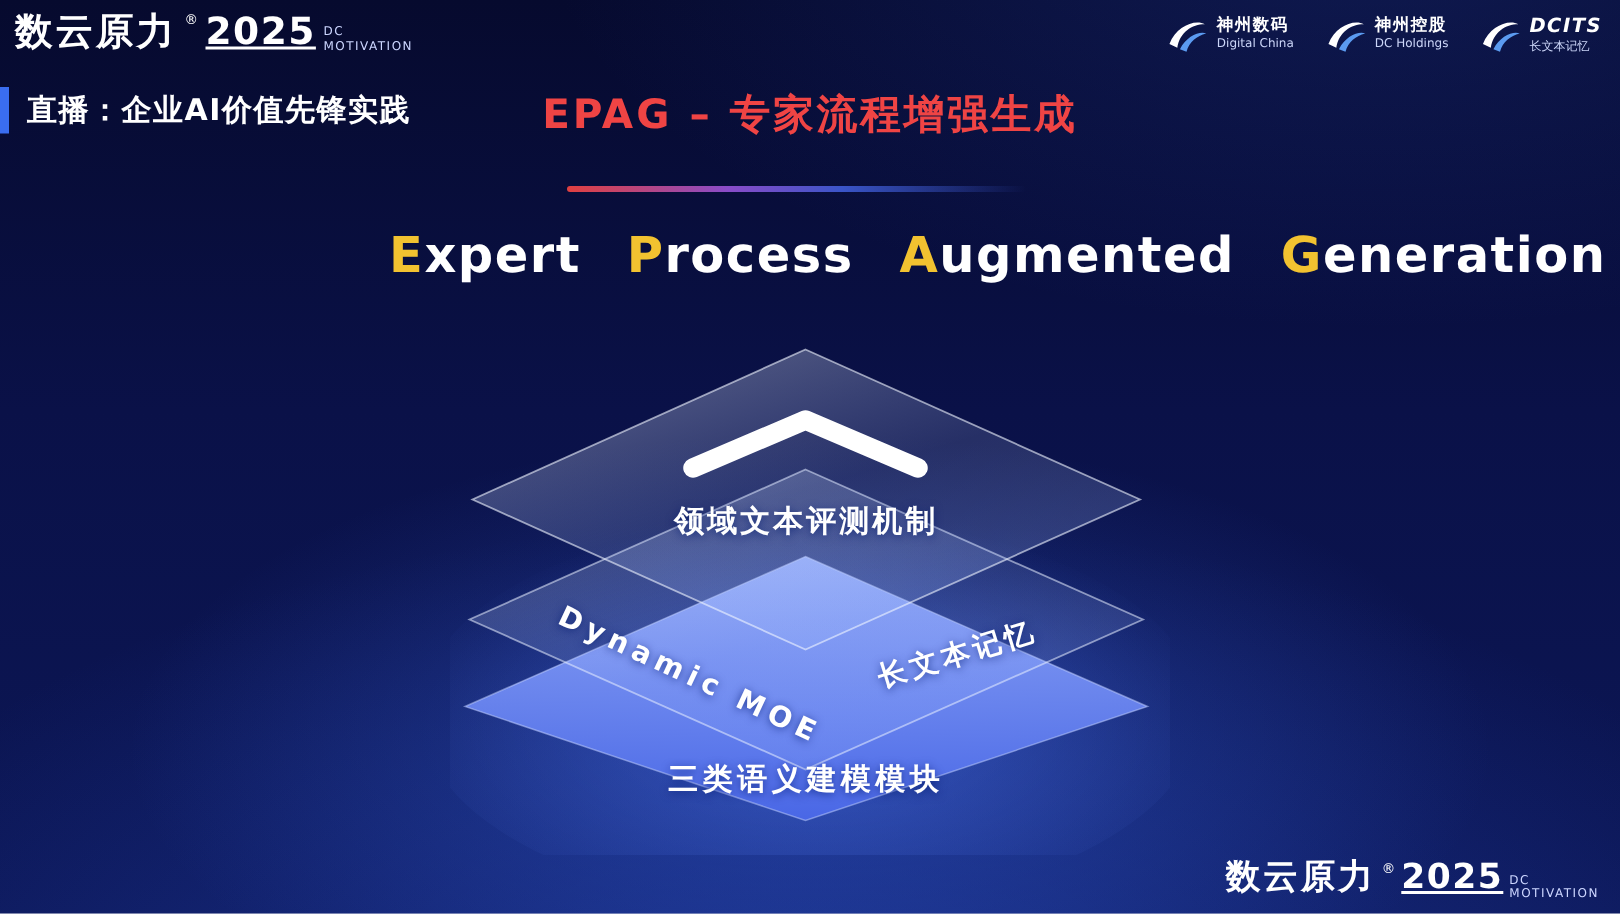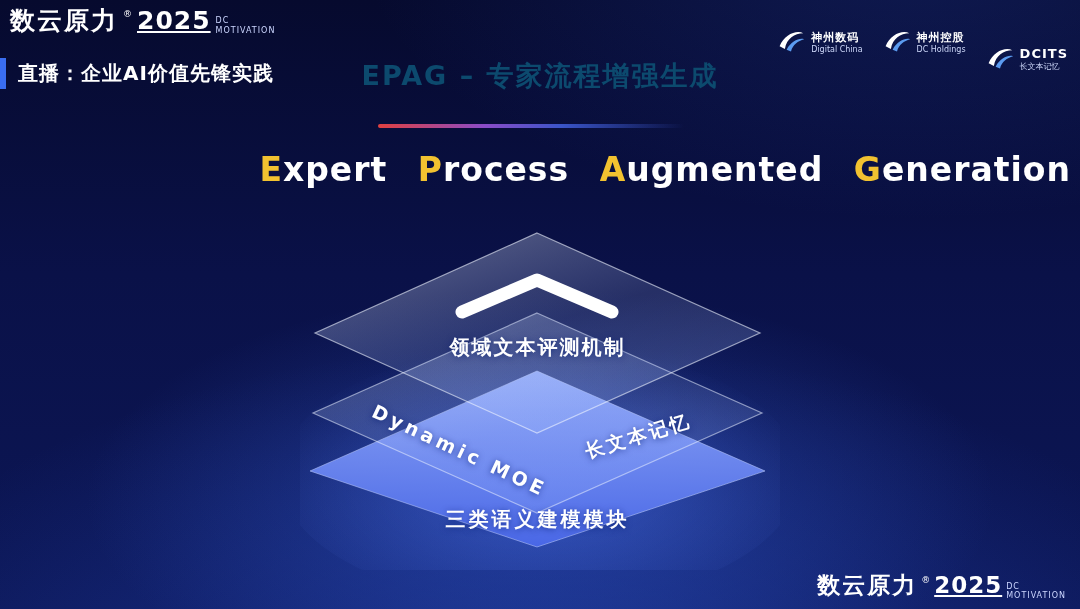--- a/index.html
+++ b/index.html
@@ -20,38 +20,38 @@
   .brand-reg{font-size:9px;line-height:1;margin-top:2px;}
   .brand-year{font-size:25px;font-weight:bold;line-height:1;letter-spacing:1px;text-decoration:underline;}
   .brand-sub{display:flex;flex-direction:column;font-size:8px;line-height:1.2;color:#ccd6ff;margin-top:8px;letter-spacing:1px;}
 
   
   .live{position:absolute;left:0px;top:58px;font-size:20px;font-weight:bold;z-index:10;
         padding:2px 0 2px 12px;border-left:6px solid #3a6df0;letter-spacing:1px;}
 
   
   .slide-title{position:absolute;left:0;right:0;top:58px;text-align:center;
-        font-size:27px;font-weight:bold;color:#0c4a6e;letter-spacing:2px;z-index:5;}
+        font-size:27px;font-weight:bold;color:#ef4444;letter-spacing:2px;z-index:5;}
   .divider{position:absolute;left:378px;top:124px;width:306px;height:4px;border-radius:2px;z-index:5;
         background:linear-gradient(90deg,#e04040 0%, #8a4cc8 35%, #3a55c8 60%, rgba(25,55,150,0) 100%);}
 
   
   .etitle{position:absolute;left:0;right:0;top:150px;text-align:right;
         font-size:33px;font-weight:bold;letter-spacing:1px;z-index:5;}
   .etitle .word{display:inline-block;margin:0 9px;}
   .etitle .first{color:#f2c230;}
   .etitle .rest{color:#ffffff;}
 
   
   .logos{position:absolute;right:12px;top:10px;display:flex;gap:20px;z-index:10;align-items:center;}
-  .logo{display:flex;align-items:flex-end;gap:6px;}
+  .logo{display:flex;align-items:flex-start;gap:6px;}
   .logo-icon{width:28px;height:28px;flex:0 0 auto;}
   .logo-text{display:flex;flex-direction:column;line-height:1.25;}
   .logo-name{font-size:11px;font-weight:bold;letter-spacing:1px;}
-  .logo-name.italic{font-size:13px;margin-top:36px;}
+  .logo-name.italic{font-style:italic;font-size:13px;}
   .logo-sub{font-size:8px;color:#ccd6f8;}
 
   
   .stack-svg{position:absolute;left:300px;top:225px;z-index:2;}
   .dlabel{position:absolute;z-index:4;font-weight:bold;color:#fff;
         text-shadow:0 1px 6px rgba(0,25,110,0.65);}
   .label-top{left:315px;top:334px;width:445px;text-align:center;font-size:20px;letter-spacing:2px;}
   .label-moe{left:378px;top:400px;transform:rotate(25deg);transform-origin:left top;
         font-size:19px;letter-spacing:4px;}
   .label-mem{left:582px;top:440px;transform:rotate(-17deg);transform-origin:left top;

